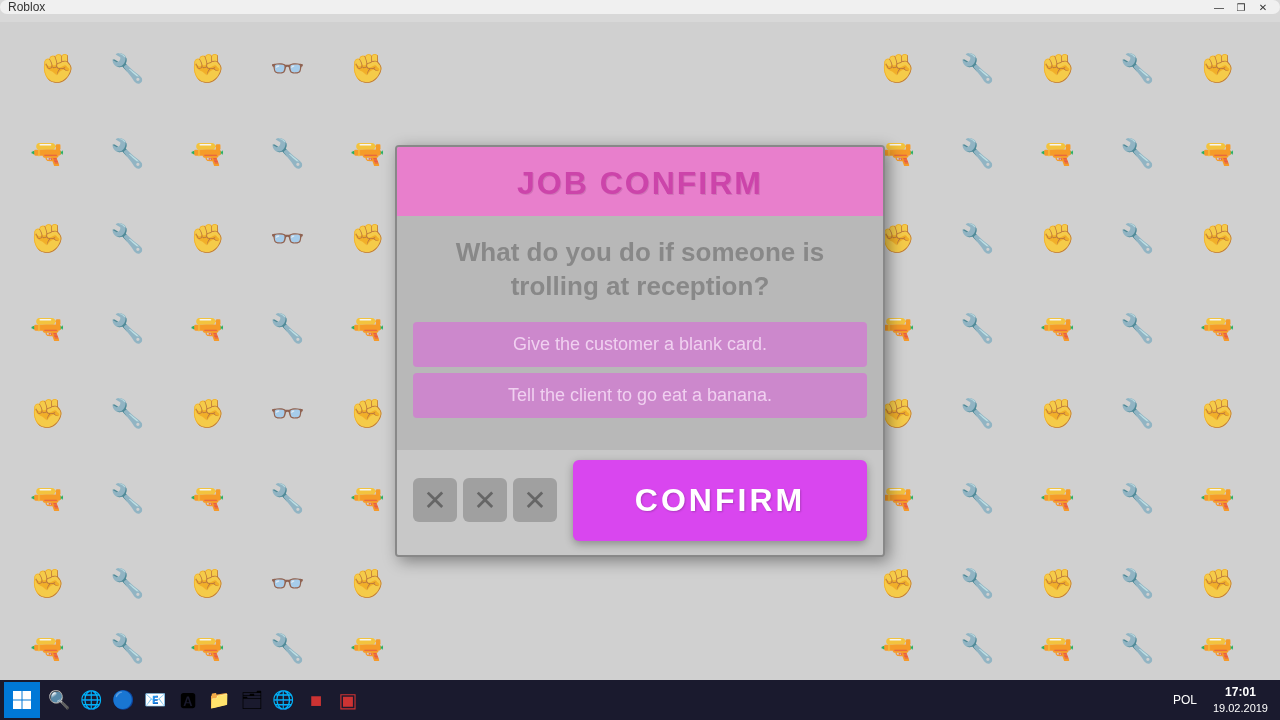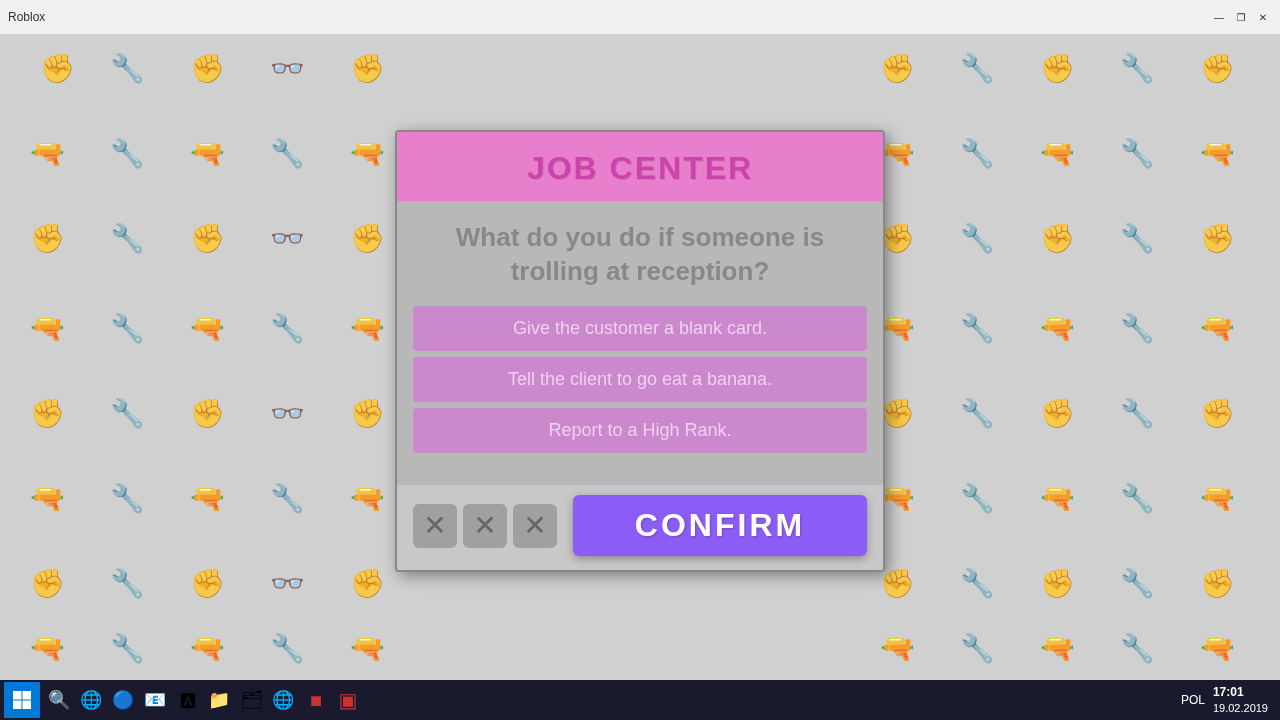--- a/index.html
+++ b/index.html
@@ -11,28 +11,29 @@
       background-color: #d8d8d8;
       font-family: Arial, sans-serif;
       position: relative;
       user-select: none;
     }
 
     
     .title-bar {
       position: absolute;
       top: 0; left: 0; right: 0;
-      height: 34px;
+      height: 14px;
       background: #f0f0f0;
       display: flex;
       align-items: center;
       padding: 0 8px;
       font-size: 12px;
       color: #333;
       z-index: 100;
+      border-radius: 7px;
     }
 
     .title-bar-title {
       flex: 1;
       font-size: 12px;
     }
 
     .title-bar-controls {
       display: flex;
       gap: 4px;
@@ -101,22 +102,23 @@
       margin-left: auto;
       display: flex;
       align-items: center;
       gap: 8px;
       color: white;
       font-size: 11px;
       padding-right: 8px;
     }
 
     .taskbar-clock {
-      text-align: left;
+      text-align: center;
       line-height: 1.3;
+      margin-left: 8px;
     }
 
     
     .dialog-overlay {
       position: absolute;
       top: 22px; left: 0; right: 0; bottom: 40px;
       display: flex;
       align-items: center;
       justify-content: center;
       z-index: 50;
@@ -211,24 +213,24 @@
       display: flex;
       align-items: center;
       justify-content: center;
       font-size: 28px;
       color: #666;
       cursor: pointer;
     }
 
     .confirm-btn {
       flex: 1;
-      background: #8b5cf6;
+      background: #d946ef;
       border: none;
       border-radius: 6px;
-      padding: 12px 0;
+      padding: 22px 0;
       font-size: 32px;
       font-weight: bold;
       color: white;
       cursor: pointer;
       letter-spacing: 3px;
       text-shadow: 1px 1px 2px rgba(0,0,0,0.2);
       box-shadow: 0 3px 8px rgba(0,0,0,0.3);
     }
 
     
@@ -339,30 +341,29 @@
     <span class="pattern-icon" style="top:610px;left:1040px">🔫</span>
     <span class="pattern-icon" style="top:610px;left:1120px">🔧</span>
     <span class="pattern-icon" style="top:610px;left:1200px">🔫</span>
   </div>
 </div>
 
 <div class="dialog-overlay">
   <div class="dialog">
 
     <div class="dialog-header">
-      <div class="dialog-title">JOB CENTER</div>
+      <div class="dialog-title">JOB CONFIRM</div>
     </div>
 
     <div class="dialog-body">
       <div class="dialog-question">What do you do if someone is trolling at reception?</div>
 
       <div class="answer-options">
         <button class="answer-btn">Give the customer a blank card.</button>
         <button class="answer-btn">Tell the client to go eat a banana.</button>
-        <button class="answer-btn">Report to a High Rank.</button>
       </div>
     </div>
 
     <div class="dialog-footer">
       <div class="x-marks">
         <div class="x-mark">✕</div>
         <div class="x-mark">✕</div>
         <div class="x-mark">✕</div>
       </div>
       <button class="confirm-btn">CONFIRM</button>

